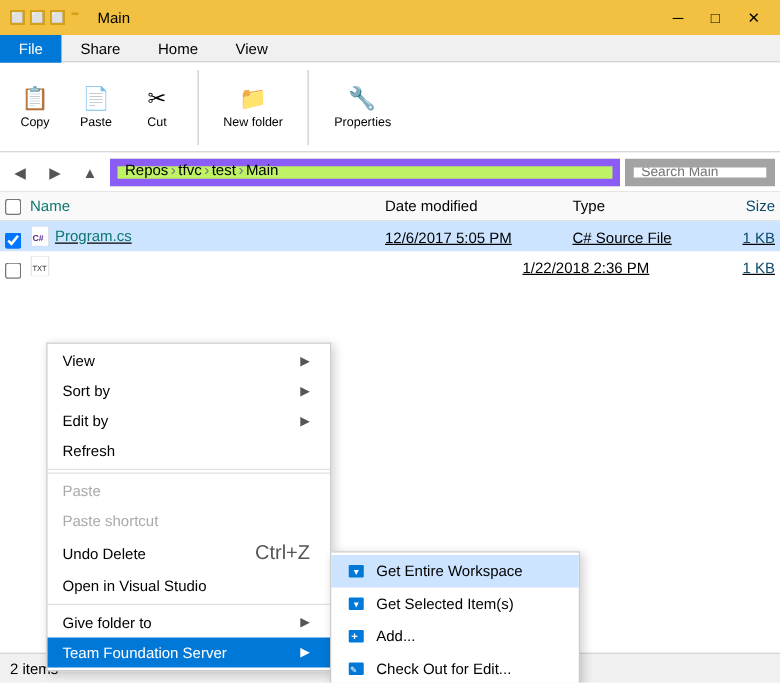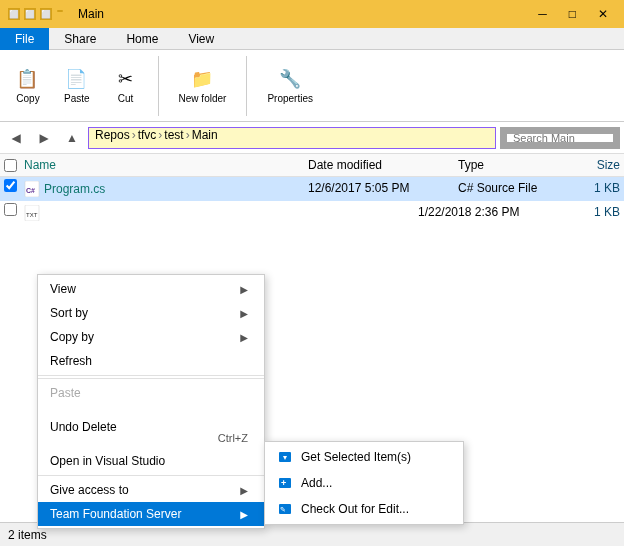--- a/index.html
+++ b/index.html
@@ -91,26 +91,26 @@
     .nav-btn {
       width: 24px; height: 24px;
       display: flex; align-items: center; justify-content: center;
       color: #555;
       cursor: pointer;
       font-size: 12px;
     }
     .address-path {
       flex: 1;
       height: 22px;
-      border: 1px solid #8b5cf6;
-      display: flex;
-      align-items: flex-start;
+      border: 6px solid #8b5cf6;
+      display: flex;
+      align-items: flex-end;
       padding: 0 6px;
       font-size: 12px;
-      background: #fef9c3;
+      background: #bef264;
     }
     .path-sep { color: #777; margin: 0 2px; }
     .search-box {
       width: 120px;
       height: 22px;
       border: 7px solid #a3a3a3;
       padding: 0 6px;
       font-size: 11px;
       color: #999;
     }
@@ -134,23 +134,24 @@
       background: #f9f9f9;
     }
     .col-check { width: 20px; display: flex; align-items: center; justify-content: center; }
     .col-name { flex: 1; padding: 2px 4px; font-size: 12px; color: #0f766e; }
     .col-date { width: 150px; padding: 2px 4px; font-size: 12px; color: #000; }
     .col-type { width: 110px; padding: 2px 4px; font-size: 12px; color: #000; }
     .col-size { width: 60px; padding: 2px 4px; font-size: 12px; color: #0c4a6e; text-align: right; }
 
     .file-row {
       display: flex;
-      align-items: flex-start;
+      align-items: flex-end;
       padding: 2px 0;
       cursor: default;
+      text-decoration: underline;
     }
     .file-row.selected { background: #cce4ff; }
 
     
     .status-bar {
       height: 24px;
       background: #f0f0f0;
       border-top: 1px solid #ccc;
       display: flex;
       align-items: center;
@@ -180,21 +181,21 @@
       cursor: pointer;
       color: #000;
     }
     .ctx-item.active { background: #0078d7; color: #fff; }
     .ctx-item.disabled { color: #aaa; cursor: default; }
     .ctx-separator {
       height: 1px;
       background: #e0e0e0;
       margin: 2px 0;
     }
-    .ctx-shortcut { color: #555; font-size: 11px; margin-top: 22px; }
+    .ctx-shortcut { color: #555; font-size: 16px; }
     .ctx-arrow { font-size: 10px; color: #555; }
     .ctx-item.active .ctx-arrow { color: #fff; }
 
     
     .sub-context-menu {
       position: absolute;
       top: 287px;
       left: 264px;
       width: 200px;
       background: #fff;
@@ -343,51 +344,63 @@
     <div class="context-menu">
       <div class="ctx-item">
         <span>View</span>
         <span class="ctx-arrow">▶</span>
       </div>
       <div class="ctx-item">
         <span>Sort by</span>
         <span class="ctx-arrow">▶</span>
       </div>
       <div class="ctx-item">
-        <span>Copy by</span>
+        <span>Edit by</span>
         <span class="ctx-arrow">▶</span>
       </div>
       <div class="ctx-item">
         <span>Refresh</span>
       </div>
       <div class="ctx-separator"></div>
       <div class="ctx-separator"></div>
       <div class="ctx-item disabled">
         <span>Paste</span>
       </div>
+      <div class="ctx-item disabled">
+        <span>Paste shortcut</span>
+      </div>
       <div class="ctx-item">
         <span>Undo Delete</span>
         <span class="ctx-shortcut">Ctrl+Z</span>
       </div>
       <div class="ctx-item">
         <span>Open in Visual Studio</span>
       </div>
       <div class="ctx-separator"></div>
       <div class="ctx-item">
-        <span>Give access to</span>
+        <span>Give folder to</span>
         <span class="ctx-arrow">▶</span>
       </div>
       <div class="ctx-item active">
         <span>Team Foundation Server</span>
         <span class="ctx-arrow">▶</span>
       </div>
 
     </div>
 
     <div class="sub-context-menu">
+      <div class="sub-ctx-item highlighted">
+        <div class="sub-ctx-icon">
+          <svg width="14" height="14" viewBox="0 0 14 14">
+            <rect width="12" height="10" x="1" y="2" rx="1" fill="#0078d7"></rect>
+            <polygon points="5,6 9,6 7,10" fill="#fff"></polygon>
+          </svg>
+        </div>
+        <span>Get Entire Workspace</span>
+      </div>
       <div class="sub-ctx-item">
         <div class="sub-ctx-icon">
           <svg width="14" height="14" viewBox="0 0 14 14">
             <rect width="12" height="10" x="1" y="2" rx="1" fill="#0078d7"></rect>
             <polygon points="5,6 9,6 7,10" fill="#fff"></polygon>
           </svg>
         </div>
         <span>Get Selected Item(s)</span>
       </div>
       <div class="sub-ctx-item">

